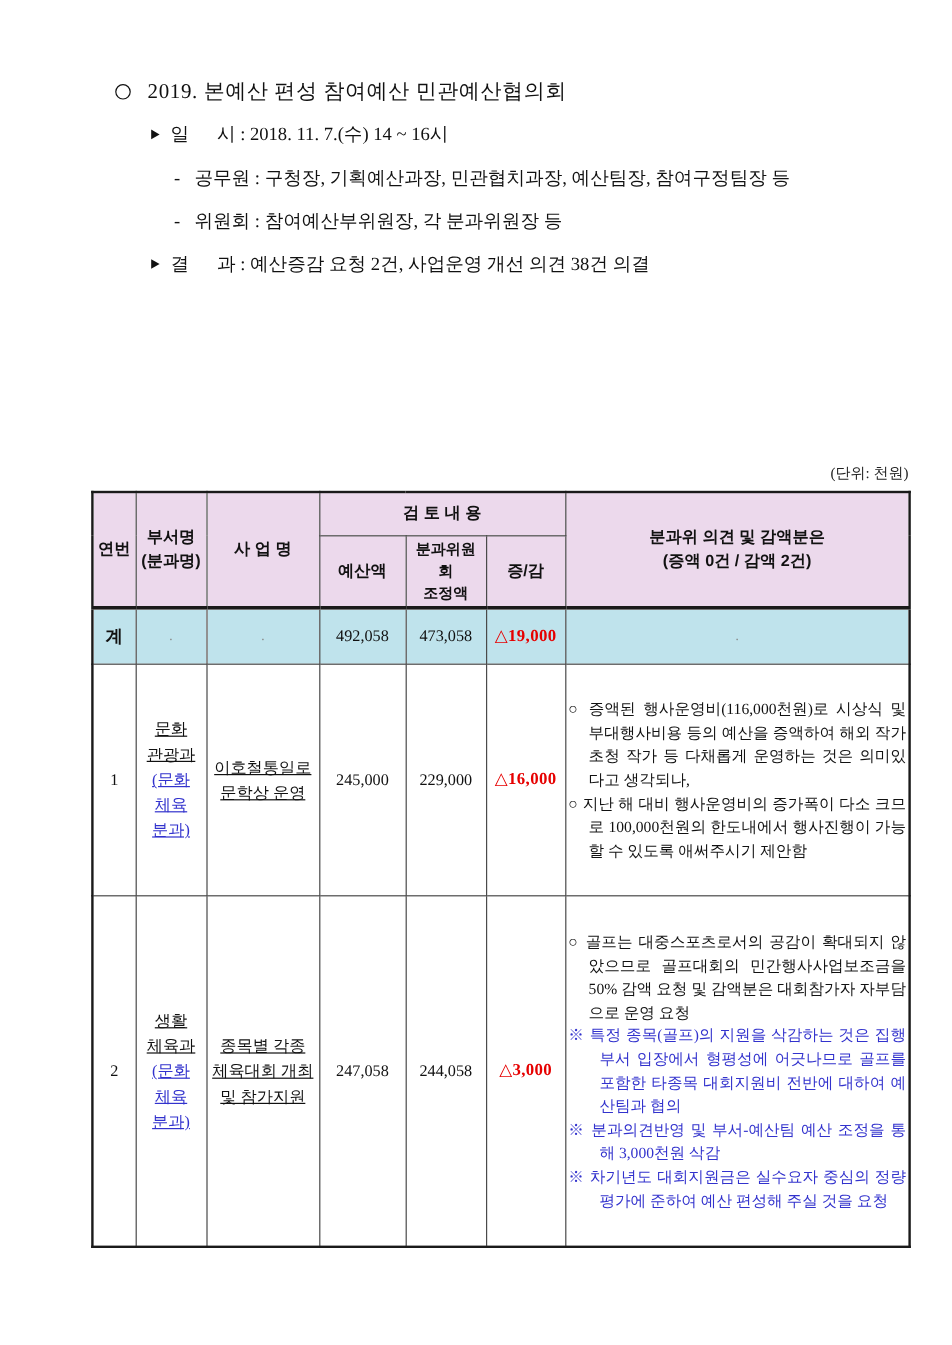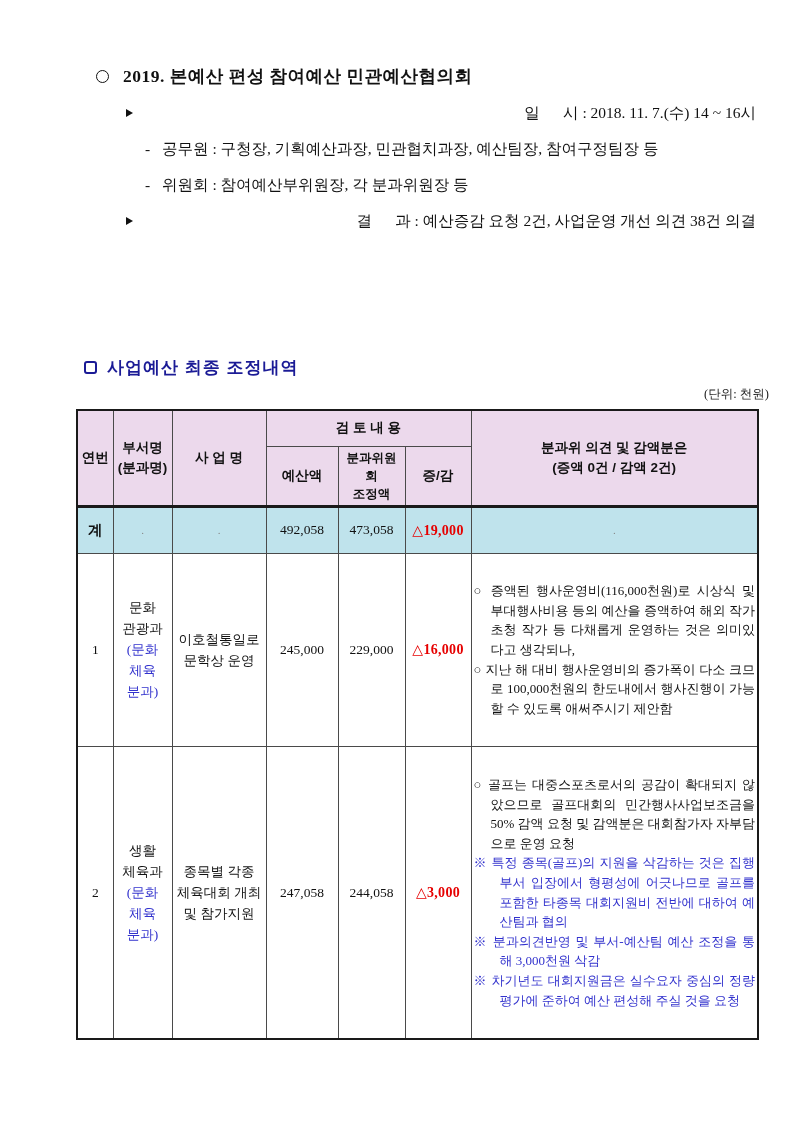--- a/index.html
+++ b/index.html
@@ -20,46 +20,46 @@
     width: 793px;
     height: 1121px;
     background: #ffffff;
     overflow: hidden;
     font-family: "Liberation Serif", "DejaVu Serif", serif;
     color: var(--ink);
   }
 
   
   .meeting { position: absolute; left: 96px; top: 64px; width: 660px; }
-  .m-title { display: flex; align-items: center; font-size: 17.5px; font-weight: bold; letter-spacing: 0.5px; }
+  .m-title { display: flex; align-items: center; font-size: 17.5px; font-weight: normal; letter-spacing: 0.5px; }
   .circle-icon {
     width: 13px; height: 13px; border: 1.6px solid #111; border-radius: 50%;
     display: inline-block; margin-right: 14px; flex: 0 0 auto;
   }
   .m-item { display: flex; align-items: baseline; margin-top: 14px; font-size: 15.5px; line-height: 22px; white-space: pre-wrap; }
-  .m-item.lvl1 { margin-left: 30px; justify-content: space-between; }
+  .m-item.lvl1 { margin-left: 30px; }
   .m-item.lvl2 { margin-left: 49px; }
   .tri-icon {
     width: 0; height: 0; display: inline-block; flex: 0 0 auto;
     border-left: 7px solid #111; border-top: 4.5px solid transparent; border-bottom: 4.5px solid transparent;
     margin-right: 9px; position: relative; top: -1px;
   }
   .dash-bullet { display: inline-block; width: 17px; flex: 0 0 auto; }
 
   
   .section-head { position: absolute; left: 84px; top: 356px; display: flex; align-items: center; }
   .square-icon {
     width: 13px; height: 13px; border: 2px solid var(--title-blue); border-radius: 3px;
     display: inline-block; margin-right: 10px;
   }
   .section-title {
     font-family: "Liberation Sans", "DejaVu Sans", sans-serif;
     font-size: 17px; font-weight: bold; color: var(--title-blue); letter-spacing: 1px;
   }
-  .unit-note { position: absolute; right: 24px; top: 386px; font-size: 12.5px; color: #222; }
+  .unit-note { position: absolute; right: 36px; top: 386px; font-size: 12.5px; color: #222; }
 
   
   table.budget {
     position: absolute; left: 76px; top: 409px; width: 681px;
     border-collapse: collapse; table-layout: fixed;
     font-size: 13.5px;
   }
   table.budget td {
     border: 1px solid var(--border-light);
     vertical-align: middle; text-align: center; padding: 2px;
@@ -76,21 +76,21 @@
   tr.hdr2 { height: 51px; }
   tr.total { height: 47px; }
   tr.r1 { height: 193px; }
   tr.r2 { height: 293px; }
   tr.total td { border-top: 3px solid var(--border-dark); background: var(--total-bg); }
   tr.total td.label { font-family: "Liberation Sans", "DejaVu Sans", sans-serif; font-weight: bold; font-size: 14.5px; }
   td.num { text-align: right; padding-right: 5px; font-size: 13.5px; }
   td.chg { color: var(--negative-red); font-weight: bold; font-size: 14px; letter-spacing: 0.3px; }
   td.dot { color: var(--dot-gray); font-size: 11px; }
   td.dot-right { color: var(--dot-gray); font-size: 11px; text-align: right; padding-right: 44px; }
-  td.dept .pre, td.proj .pre { display: block; white-space: pre-line; line-height: 21px; }
+  td.dept .pre, td.proj .pre { display: block; white-space: pre-line; line-height: 21px; text-decoration: underline; }
   .blue { color: var(--text-blue); }
   td.opinion { vertical-align: top; text-align: left; padding: 8px 5px 6px 7px; }
   td.opinion p { margin: 0; line-height: 19.6px; font-size: 13px; text-align: justify; }
   td.opinion p.circ { padding-left: 17px; text-indent: -17px; }
   td.opinion p.star { padding-left: 26px; text-indent: -26px; }
 </style>
 </head>
 <body>
 
 <div class="page">
@@ -111,24 +111,20 @@
     <div class="m-item lvl2">
       <span class="dash-bullet">-</span>
       <span>위원회 : 참여예산부위원장, 각 분과위원장 등</span>
     </div>
     <div class="m-item lvl1">
       <span class="tri-icon"></span>
       <span>결      과 : 예산증감 요청 2건, 사업운영 개선 의견 38건 의결</span>
     </div>
   </div>
 
-  <div class="section-head">
-    <span class="square-icon"></span>
-    <span class="section-title">사업예산 최종 조정내역</span>
-  </div>
   <div class="unit-note">(단위: 천원)</div>
 
   <table class="budget">
     <colgroup>
       <col style="width:36px">
         <col style="width:59px">
         <col style="width:94px">
       <col style="width:72px">
         <col style="width:67px">
         <col style="width:66px">

